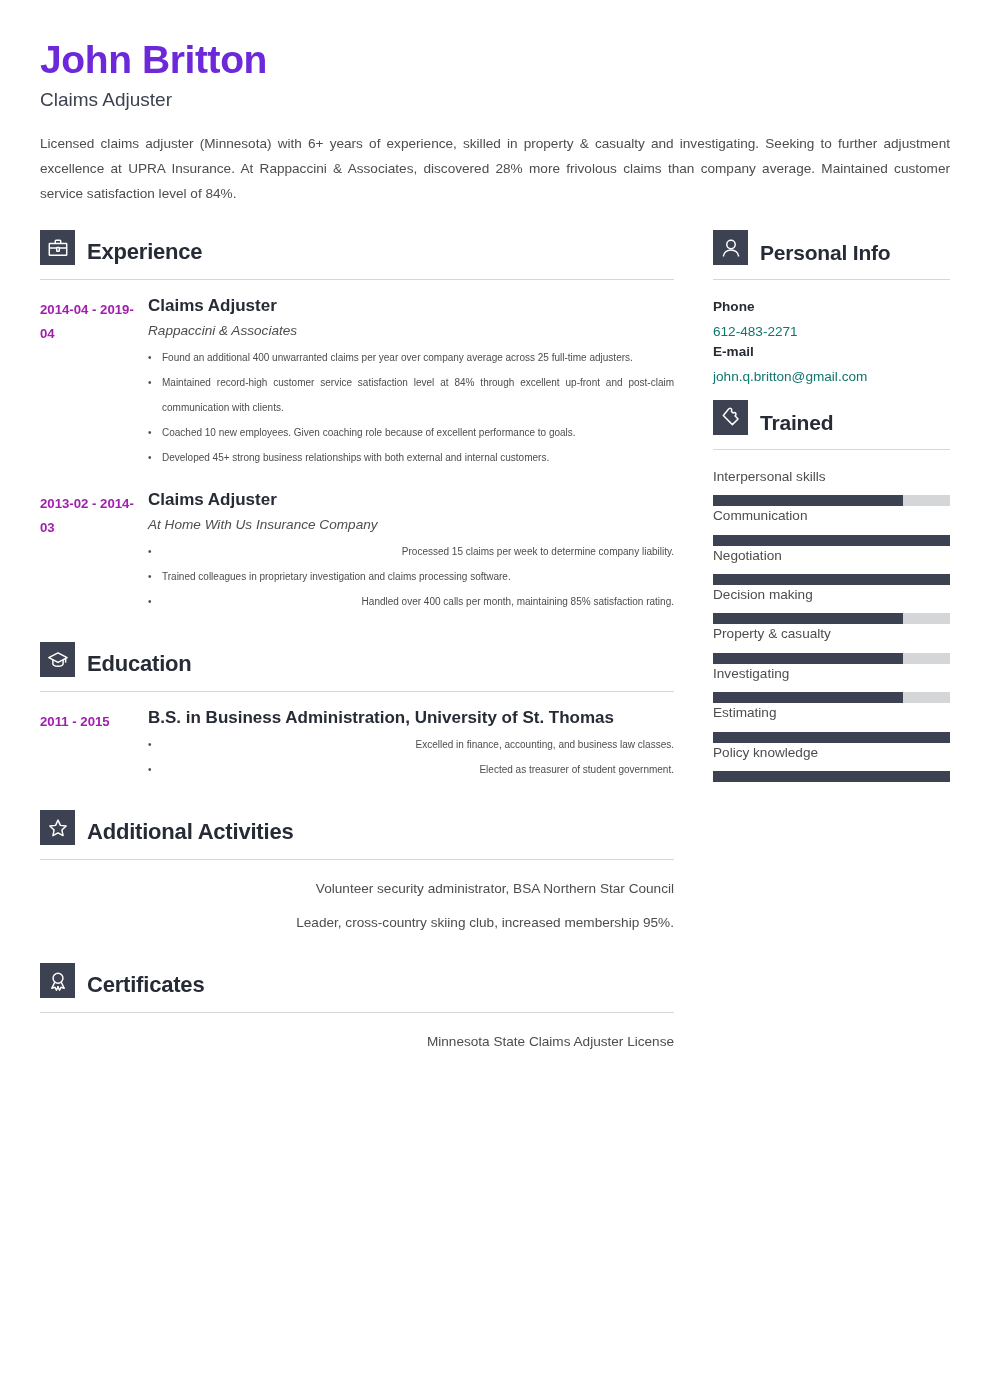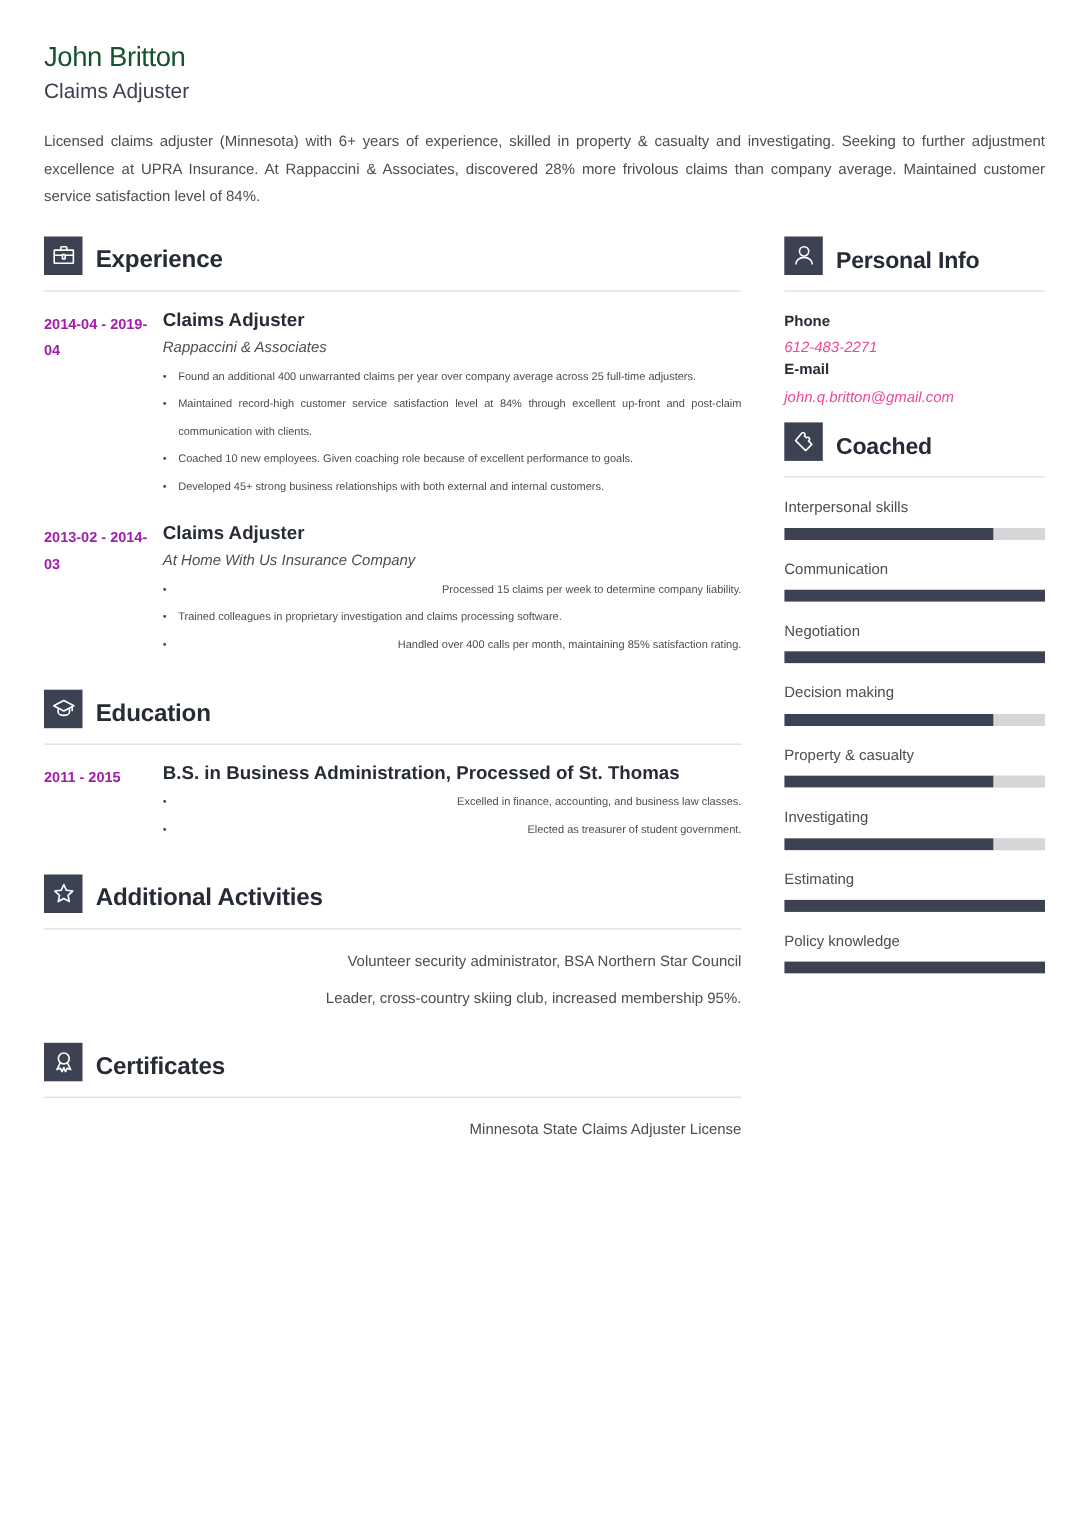--- a/index.html
+++ b/index.html
@@ -21,23 +21,23 @@
     width: 990px;
     height: 1400px;
     padding: 38px 40px 0 40px;
     background: #ffffff;
   }
 
   
   .header { margin-bottom: 24px; }
 
   .full-name {
-    font-size: 25px;
-    font-weight: normal;
-    color: #14532d;
+    font-size: 39px;
+    font-weight: bold;
+    color: #6d28d9;
     letter-spacing: -0.4px;
     line-height: 1.12;
     margin-bottom: 6px;
   }
 
   .job-title {
     font-size: 19px;
     font-weight: normal;
     color: #3c424f;
     line-height: 1.3;
@@ -173,28 +173,27 @@
   
   .contact-label {
     font-size: 13.6px;
     font-weight: bold;
     color: #262b36;
     line-height: 1.5;
     margin-bottom: 4px;
   }
   .contact-value {
     font-size: 13.6px;
-    color: #ec4899;
+    color: #0f766e;
     line-height: 1.5;
     margin-bottom: 17px;
-    font-style: italic;
   }
   .contact-value:last-child { margin-bottom: 0; }
 
-  .skill { margin-bottom: 17px; }
+  .skill { }
   .skill:last-child { margin-bottom: 0; }
 
   .skill-name {
     font-size: 13.6px;
     color: #4d4d4d;
     line-height: 1.5;
     margin-bottom: 8px;
   }
 
   .skill-track {
@@ -280,21 +279,21 @@
               <path d="M20.3 10.3v4.6"></path>
             </svg>
           </span>
           <span class="section-title">Education</span>
         </div>
         <div class="section-rule"></div>
 
         <div class="entry">
           <div class="entry-date">2011 - 2015</div>
           <div class="entry-body">
-            <div class="entry-role">B.S. in Business Administration, Processed of St. Thomas</div>
+            <div class="entry-role">B.S. in Business Administration, University of St. Thomas</div>
             <ul class="bullets">
               <li class="nojustify">Excelled in finance, accounting, and business law classes.</li>
               <li class="nojustify">Elected as treasurer of student government.</li>
             </ul>
           </div>
         </div>
       </div>
 
       <div class="gap-md"></div>
 
@@ -369,21 +368,21 @@
 
       <div class="gap-sm"></div>
 
       <div class="section">
         <div class="section-head">
           <span class="section-icon">
             <svg width="22" height="22" viewBox="0 0 24 24" fill="none" stroke="#ffffff" stroke-width="1.6" stroke-linejoin="round">
               <path d="M9.2 3.6a1.9 1.9 0 1 1 3.1 2.1l1.9 1.9a1.9 1.9 0 1 1 2.1 3.1l3.4 3.4-6.2 6.2-9.9-9.9z"></path>
             </svg>
           </span>
-          <span class="section-title">Coached</span>
+          <span class="section-title">Trained</span>
         </div>
         <div class="section-rule"></div>
 
         <div class="skill">
           <div class="skill-name">Interpersonal skills</div>
           <div class="skill-track">
             <div class="skill-fill" style="width: 80%;"></div>
           </div>
         </div>
 

